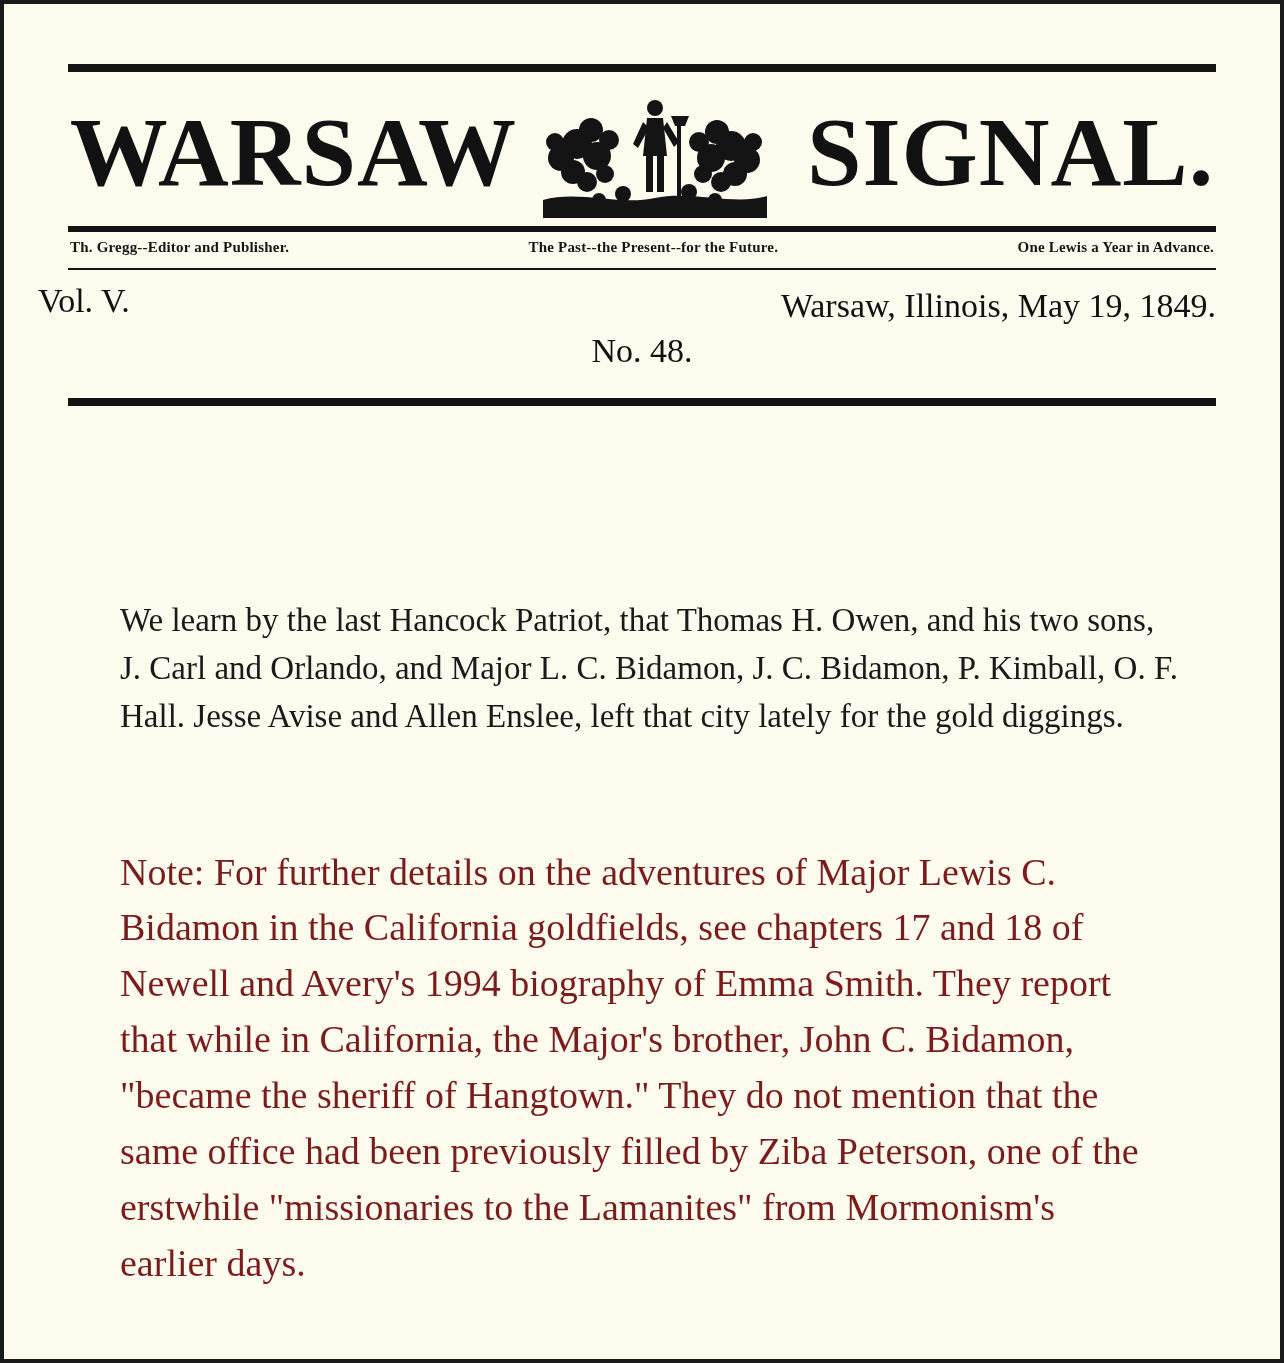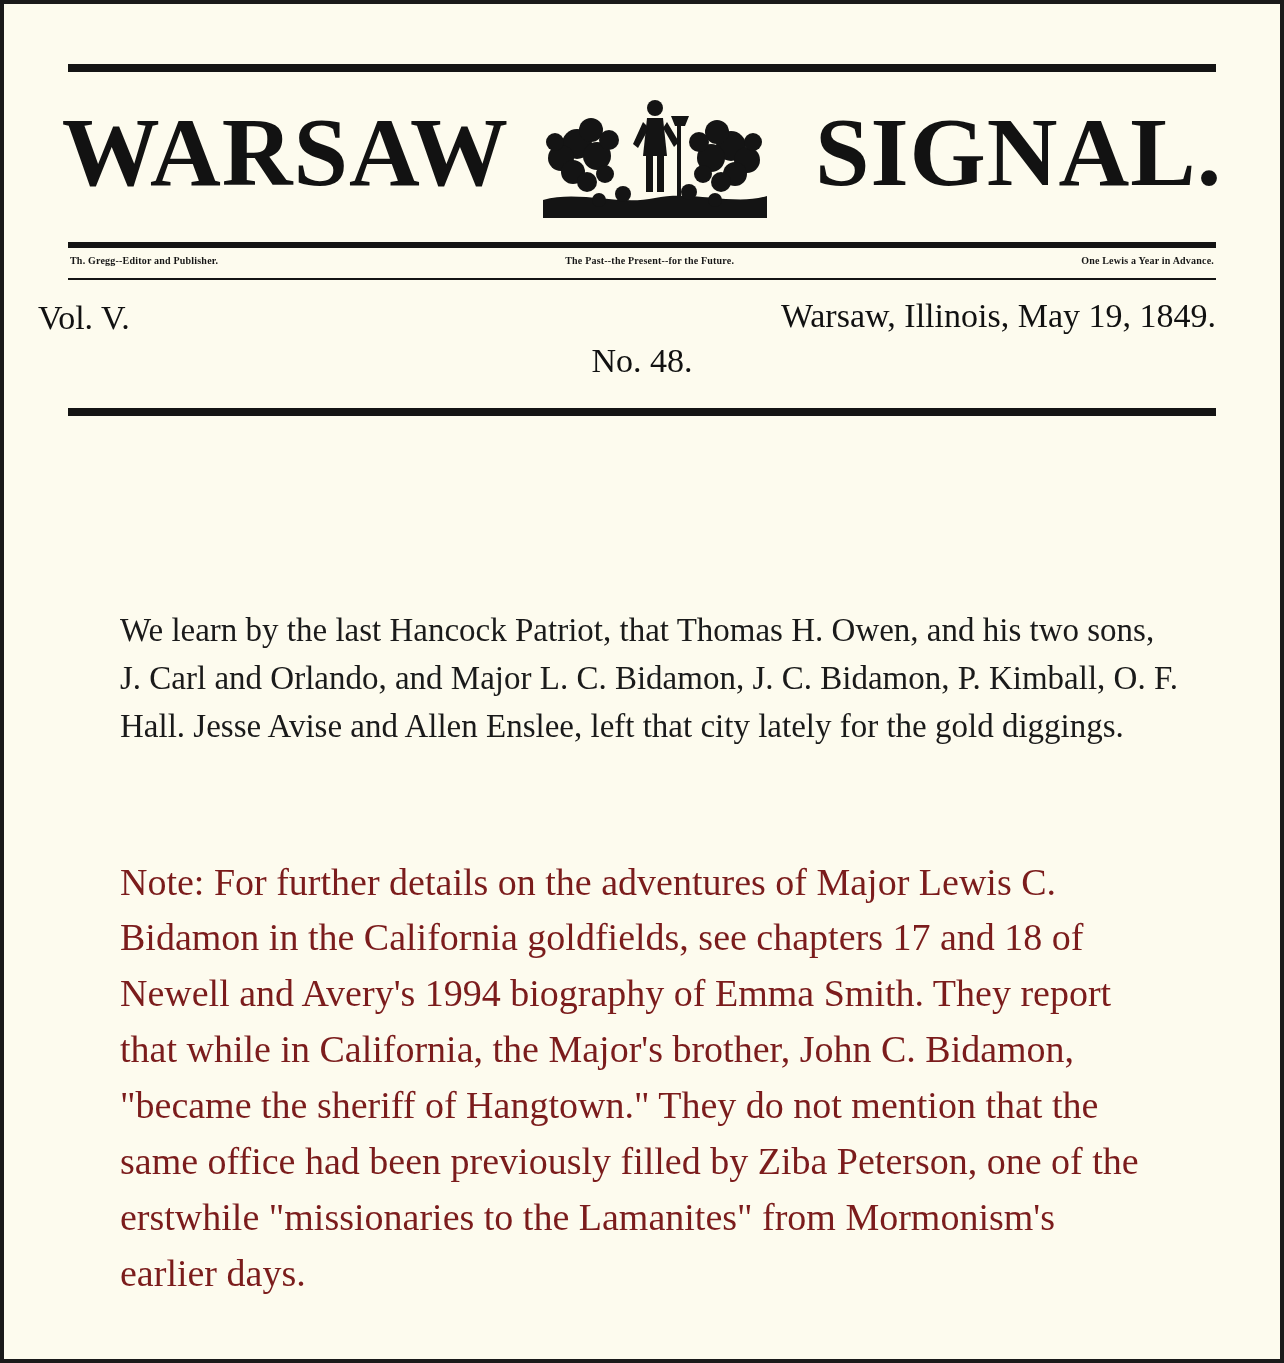--- a/index.html
+++ b/index.html
@@ -44,22 +44,22 @@
   .rule-thin {
     height: 0;
     border-top: 2px solid #141414;
     margin: 6px 0 0 0;
   }
 
   .title-row {
     display: flex;
     align-items: center;
     justify-content: center;
-    gap: 20px;
-    padding: 2px 0 16px 0;
+    gap: 12px;
+    padding: 2px 0 0 0;
     height: 148px;
   }
 
   .title-word {
     font-family: "Liberation Serif", serif;
     font-weight: 700;
     font-size: 98px;
     line-height: 1;
     letter-spacing: 1px;
     color: #121212;
@@ -75,38 +75,38 @@
     flex: 0 0 auto;
   }
   .masthead-cut svg { display: block; }
 
   .tagline-row {
     display: flex;
     justify-content: space-between;
     align-items: center;
     font-family: "Liberation Serif", serif;
     font-weight: 700;
-    font-size: 10px;
+    font-size: 15px;
     letter-spacing: 0.2px;
     color: #161616;
     padding: 7px 2px 6px 2px;
   }
   .tagline-row .mid { flex: 0 0 auto; }
 
   
   .volline {
     position: relative;
     margin: 0 64px;
     padding: 14px 0 10px 0;
     min-height: 96px;
   }
   .vol {
     position: absolute;
     left: -30px;
-    top: 19px;
+    top: 12px;
     font-size: 34px;
     color: #111;
   }
   .place {
     text-align: right;
     font-size: 34px;
     color: #111;
     line-height: 1.32;
   }
   .issue {

